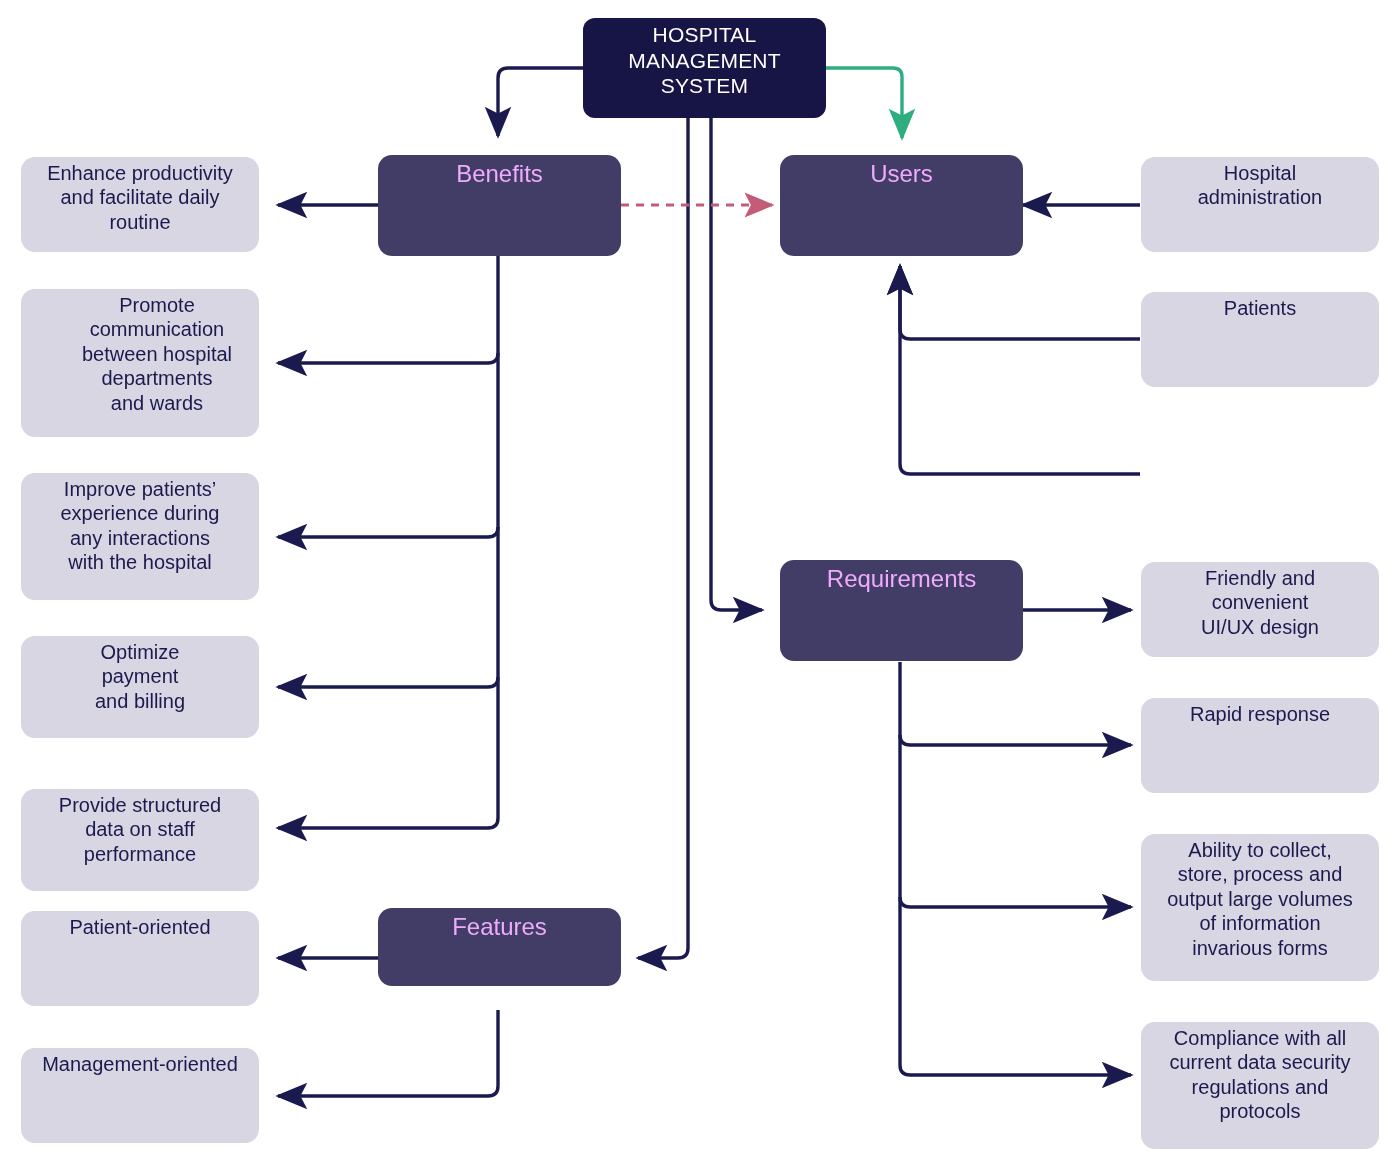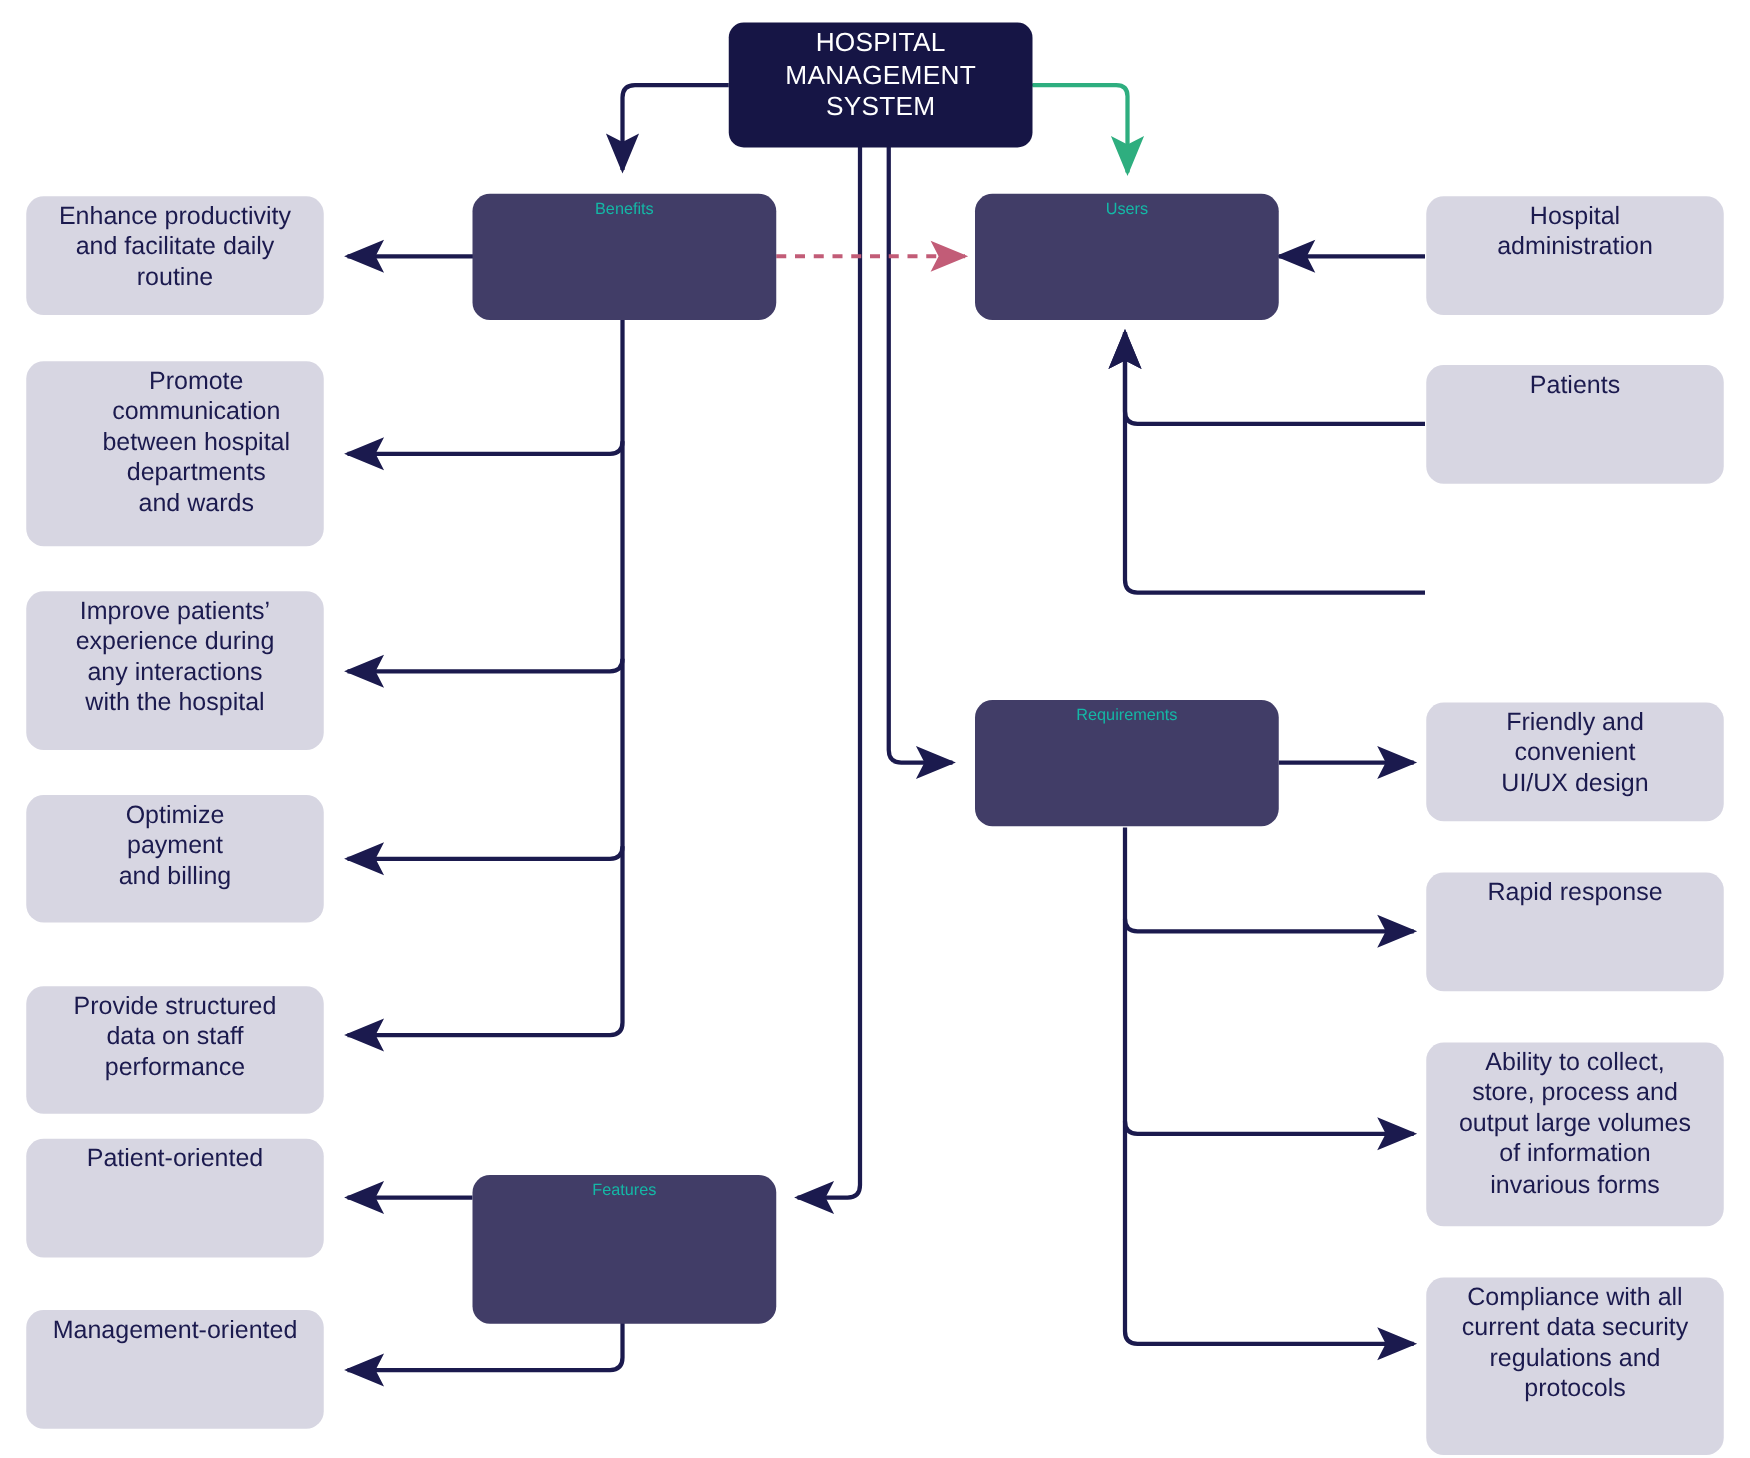--- a/index.html
+++ b/index.html
@@ -42,22 +42,22 @@
   }
   .node-root {
     background: #161545;
     color: #ffffff;
     font-size: 21px;
     letter-spacing: 0.2px;
     border-radius: 12px;
   }
   .node-primary {
     background: #413d67;
-    color: #14b8a6;
-    font-size: 13px;
+    color: #f0abfc;
+    font-size: 24px;
   }
   .node-leaf {
     background: #d7d6e2;
     color: #1b1a4e;
     font-size: 20px;
   }
 </style>
 </head>
 <body>
 
@@ -123,21 +123,21 @@
   </div>
 
   <div class="node node-primary" style="left:780px; top:155px; width:243px; height:101px;">
     <span>Users</span>
   </div>
 
   <div class="node node-primary" style="left:780px; top:560px; width:243px; height:101px;">
     <span>Requirements</span>
   </div>
 
-  <div class="node node-primary" style="left:378px; top:908px; width:243px; height:119px;margin-top:32px;">
+  <div class="node node-primary" style="left:378px; top:908px; width:243px; height:78px;">
     <span>Features</span>
   </div>
 
   <div class="node node-leaf" style="left:21px; top:157px; width:238px; height:95px;">
     <span>Enhance productivity
 and facilitate daily
 routine</span>
   </div>
 
   <div class="node node-leaf" style="left:21px; top:289px; width:238px; height:148px;padding-left:44px;">
@@ -196,20 +196,20 @@
   </div>
 
   <div class="node node-leaf" style="left:1141px; top:834px; width:238px; height:147px;">
     <span>Ability to collect,
 store, process and
 output large volumes
 of information
 invarious forms</span>
   </div>
 
-  <div class="node node-leaf" style="left:1141px; top:1022px; width:238px; height:142px;">
+  <div class="node node-leaf" style="left:1141px; top:1022px; width:238px; height:127px;">
     <span>Compliance with all
 current data security
 regulations and
 protocols</span>
   </div>
 
 </div>
 
 </body></html>

